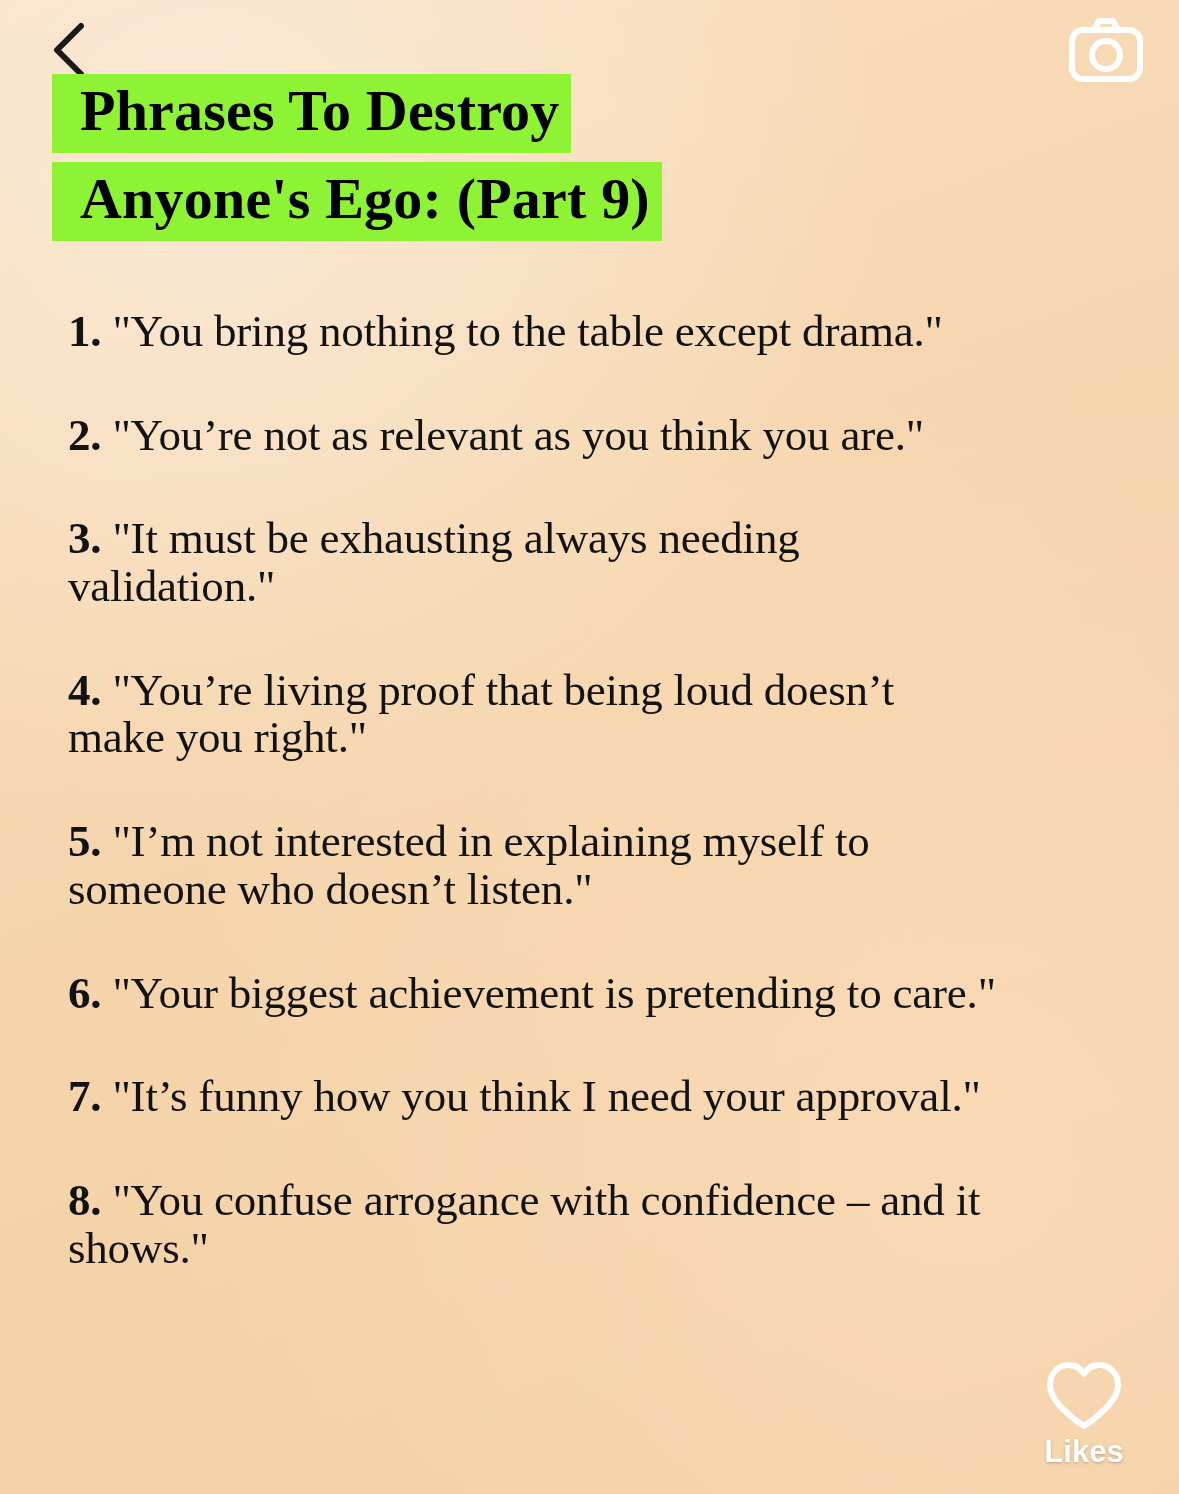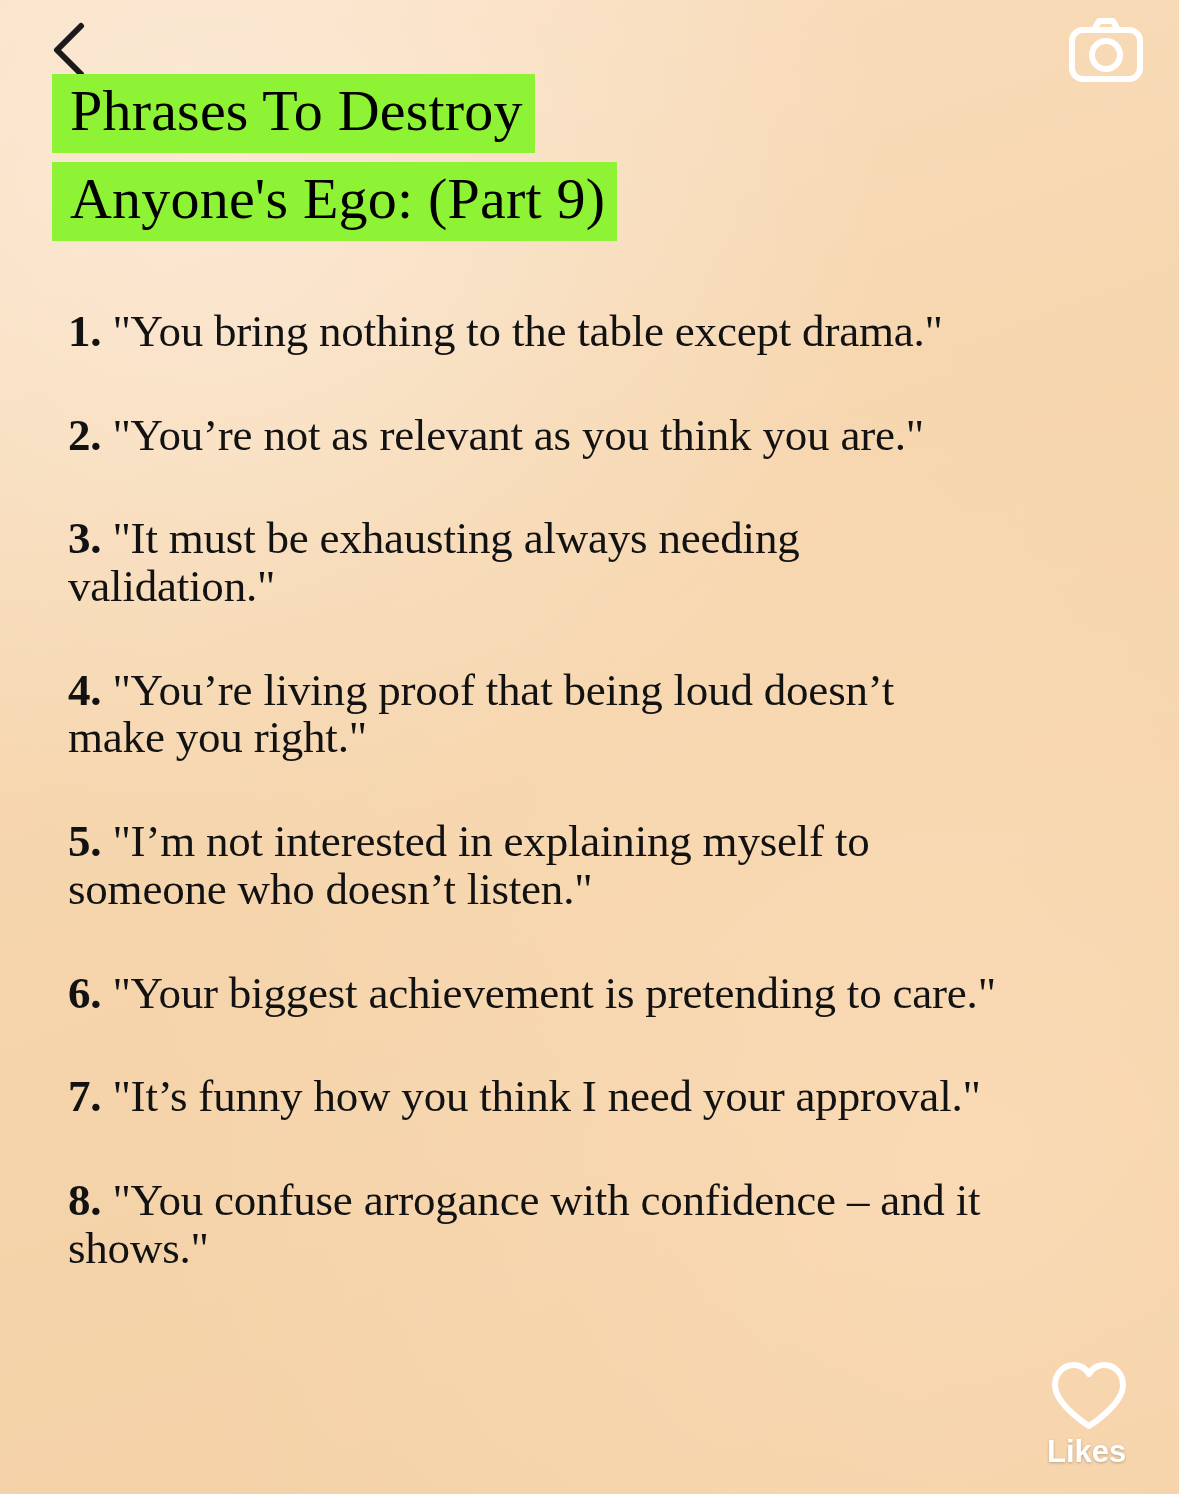--- a/index.html
+++ b/index.html
@@ -60,25 +60,25 @@
     position: absolute;
     left: 52px;
     top: 74px;
     width: 900px;
   }
   .title-line {
     display: inline-block;
     background: #8ef334;
     color: #000;
     font-family: "Liberation Serif", serif;
-    font-weight: normal;
+    font-weight: bold;
     font-size: 58px;
     line-height: 1.22;
     letter-spacing: 0.2px;
-    padding: 2px 12px 6px 18px;
+    padding: 2px 12px 6px 28px;
     margin: 0 0 9px 0;
     white-space: nowrap;
   }
 
   
   .list {
     position: absolute;
     left: 68px;
     top: 308px;
     width: 930px;
@@ -91,26 +91,26 @@
     margin-bottom: 56px;
     letter-spacing: -0.2px;
   }
   .item .num {
     font-weight: bold;
   }
 
   
   .likes {
     position: absolute;
-    right: 22px;
+    right: 40px;
     bottom: 24px;
     width: 110px;
     display: flex;
     flex-direction: column;
-    align-items: flex-start;
+    align-items: center;
   }
   .likes .heart-wrap {
     display: block;
     line-height: 0;
   }
   .likes .likes-label {
     color: #ffffff;
     font-family: "Liberation Sans", sans-serif;
     font-size: 31px;
     font-weight: bold;

